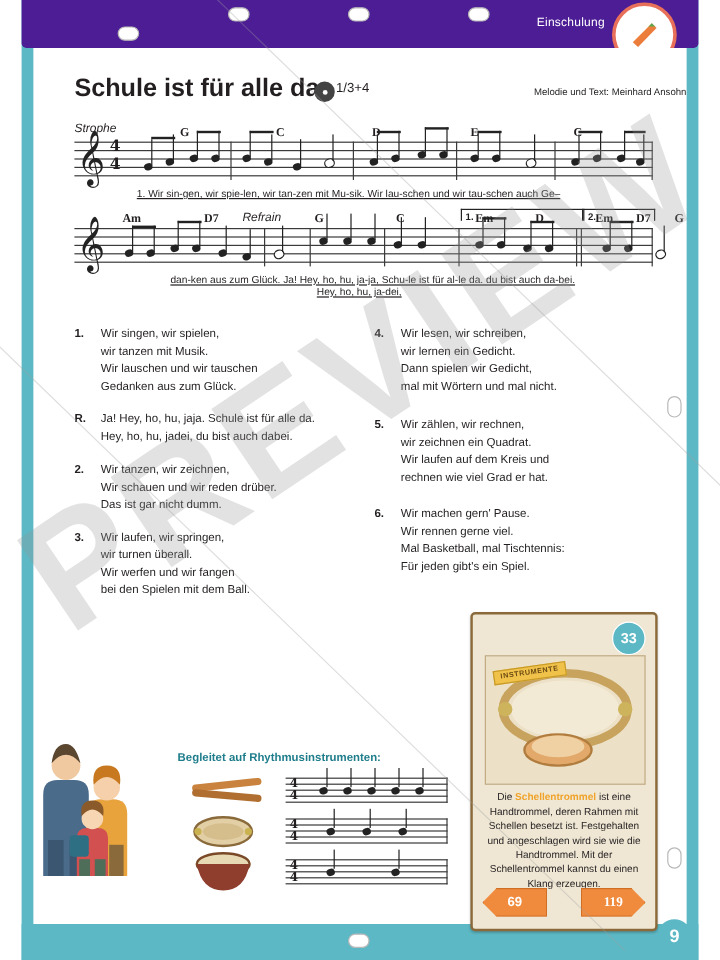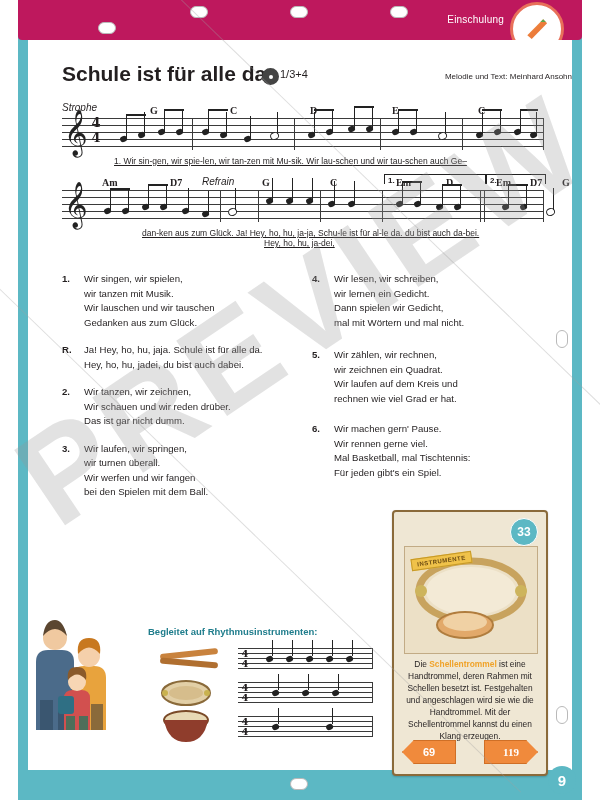--- a/index.html
+++ b/index.html
@@ -11,21 +11,21 @@
     overflow:hidden;
     position:relative;
   }
   .page{
     position:absolute;inset:0;
     background:#ffffff;
   }
   
   .frame-top{
     position:absolute;left:18px;top:0;width:564px;height:40px;
-    background:#be185d;
+    background:#4c1d95;
     border-bottom-left-radius:4px;border-bottom-right-radius:4px;
   }
   .frame-left{
     position:absolute;left:18px;top:0;width:10px;height:800px;
     background:#5cb8c4;
   }
   .frame-right{
     position:absolute;left:572px;top:0;width:10px;height:800px;
     background:#5cb8c4;
   }

